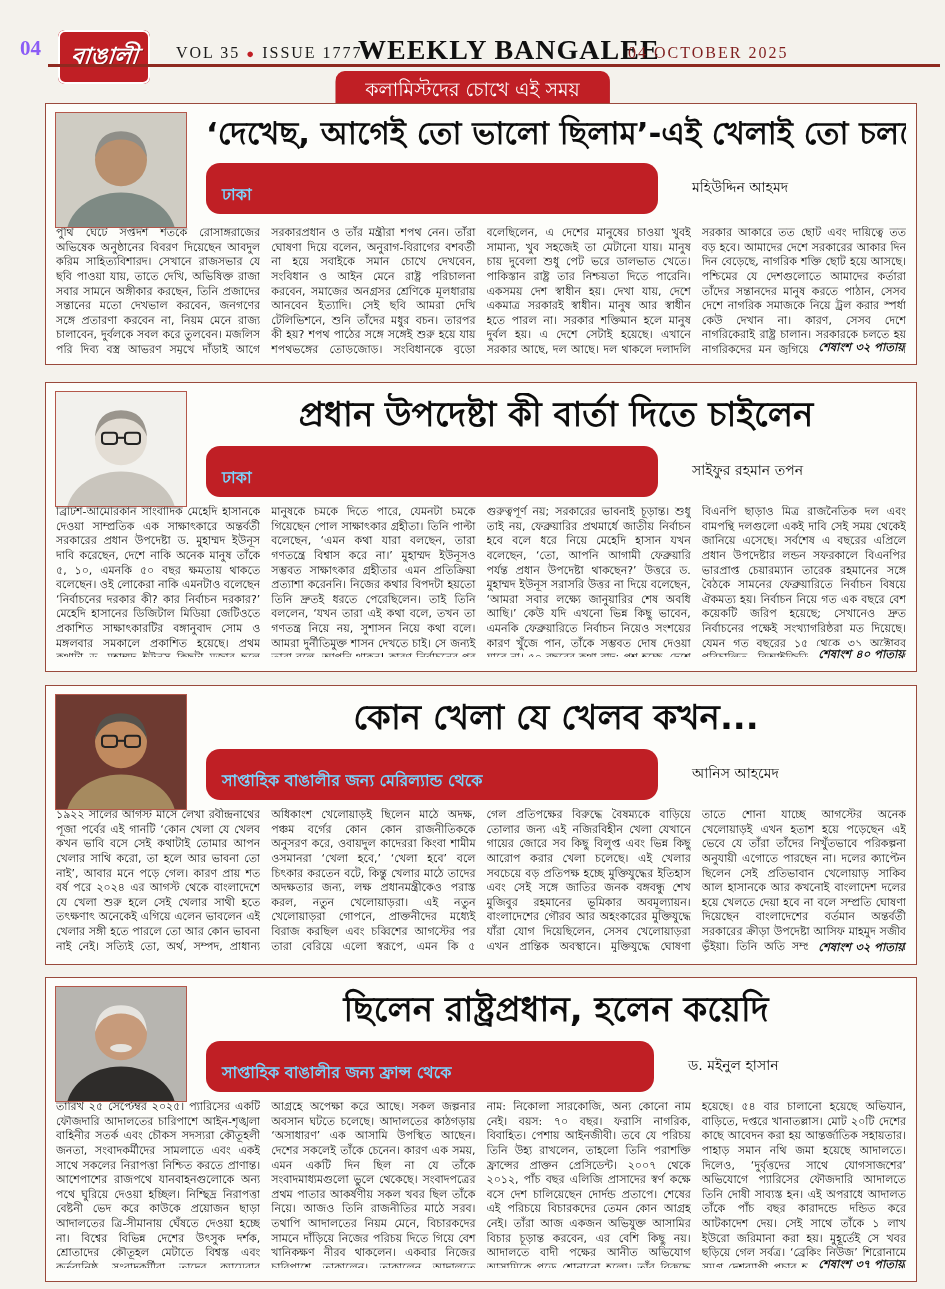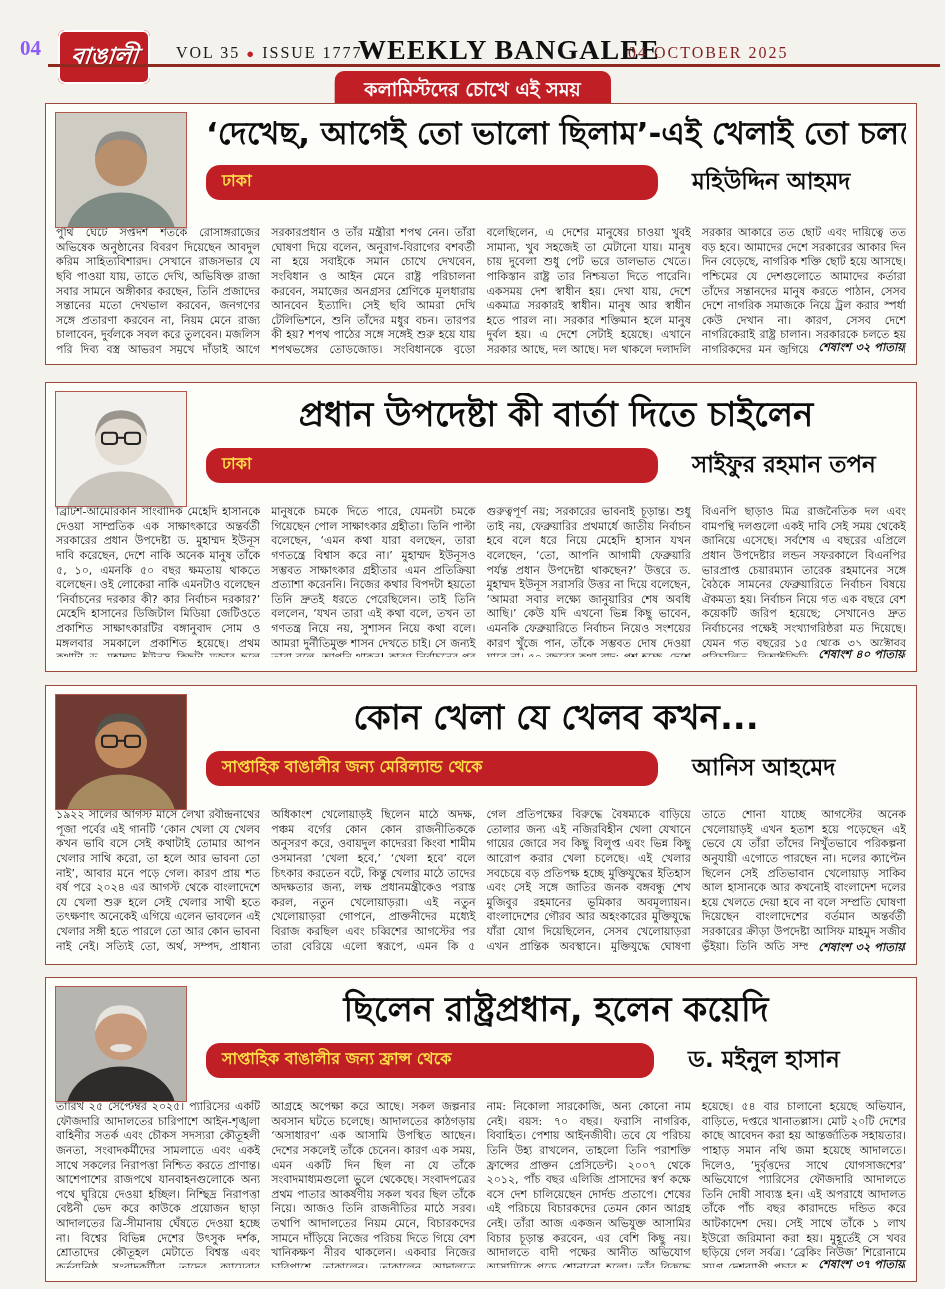--- a/index.html
+++ b/index.html
@@ -16,38 +16,38 @@
   .logo{position:absolute;left:58px;top:30px;width:92px;height:54px;background:#c01f25;border-radius:7px;
         display:flex;align-items:center;justify-content:center;box-shadow:inset 0 0 0 2px #fff,inset 0 0 0 4px #c01f25;}
   .logo span{color:#fff;font:bold italic 23px "DejaVu Sans",sans-serif;transform:skewX(-6deg);text-shadow:1px 1px 0 #7d1114;}
   .volissue{position:absolute;left:176px;top:44px;font:16px "Liberation Serif",serif;letter-spacing:2px;color:#1a1a1a;white-space:nowrap;}
   .volissue .dot{color:#c01f25;font-size:13px;padding:0 6px;}
   .mtitle{position:absolute;left:358px;top:34px;font:bold 28px "Liberation Serif",serif;letter-spacing:1px;color:#101010;white-space:nowrap;}
   .mdate{position:absolute;left:628px;top:44px;font:16px "Liberation Serif",serif;letter-spacing:2px;color:#7f1d1d;white-space:nowrap;}
   .rule{position:absolute;left:48px;width:892px;top:64px;height:3px;background:#8f2a20;}
   .banner{position:absolute;left:50%;transform:translateX(-50%);top:71px;
           background:#c01f25;color:#fff;border-radius:9px;padding:4px 30px 6px;
-          font-weight:bold;font-size:19px;white-space:nowrap;
+          font-weight:normal;font-size:19px;white-space:nowrap;
           box-shadow:0 2px 0 #8f1b1f;}
   
   .pagebody{position:absolute;left:45px;top:103px;width:872px;}
   .article{position:relative;background:#fdfdfa;border:1.5px solid #9a4a3c;
            box-sizing:border-box;padding:8px 10px 8px 10px;margin-bottom:17px;}
   .a0{height:262px;} .a1{height:290px;margin-bottom:13px;} .a2{height:280px;margin-bottom:12px;} .a3{height:305px;margin-bottom:12px;}
   .photo{position:absolute;left:9px;top:8px;width:130px;height:114px;border:1px solid #b4574a;background:#ddd;}
   .photo svg{display:block;width:100%;height:100%;}
   .art-head{margin-left:150px;height:106px;box-sizing:border-box;}
   .headline{margin:2px 0 0;font-size:31px;line-height:1.25;font-weight:bold;color:#0d0d0d;
             text-align:center;white-space:nowrap;overflow:hidden;}
   .a1 .headline,.a2 .headline,.a3 .headline{font-size:34px;}
   .meta{display:flex;align-items:center;gap:34px;margin-top:10px;}
-  .pill{background:#c01f25;color:#fde047;border-radius:14px;padding:3px 16px 5px;
+  .pill{background:#c01f25;color:#7dd3fc;border-radius:14px;padding:19px 16px 5px;
         font-weight:bold;font-size:16px;width:452px;box-sizing:border-box;white-space:nowrap;overflow:hidden;}
   .a3 .pill{width:448px;}
-  .byline{font-weight:bold;font-size:23px;color:#0d0d0d;white-space:nowrap;}
+  .byline{font-weight:normal;font-size:14px;color:#0d0d0d;white-space:nowrap;}
   .body{display:grid;grid-template-columns:1fr 1fr 1fr 1fr;column-gap:11px;
         overflow:hidden;text-align:justify;font-size:11px;line-height:1.33;color:#151515;margin-top:6px;}
   .a0 .body{height:128px;} .a1 .body{height:152px;} .a2 .body{height:144px;} .a3 .body{height:168px;}
   .col{overflow:hidden;}
   .cont{position:absolute;right:12px;bottom:6px;font-style:italic;font-weight:bold;font-size:11.5px;
         background:#fdfdfa;padding-left:10px;}
 </style>
 </head>
 <body>
 

